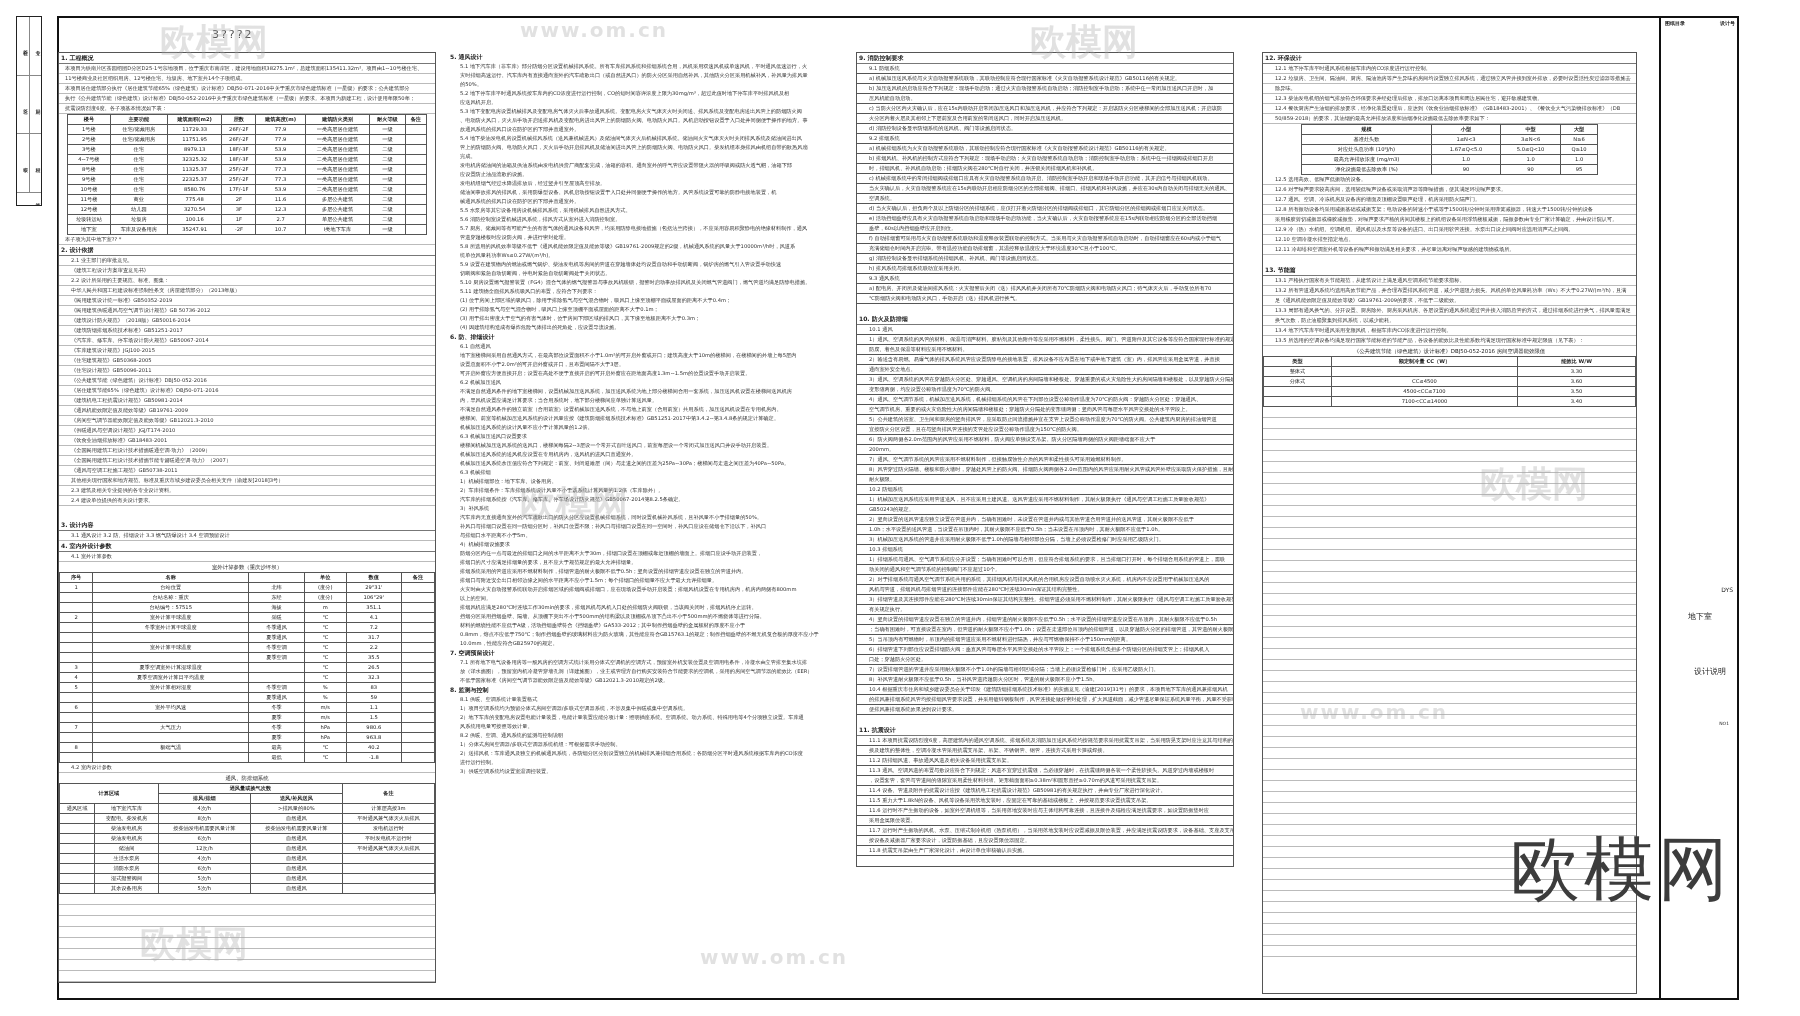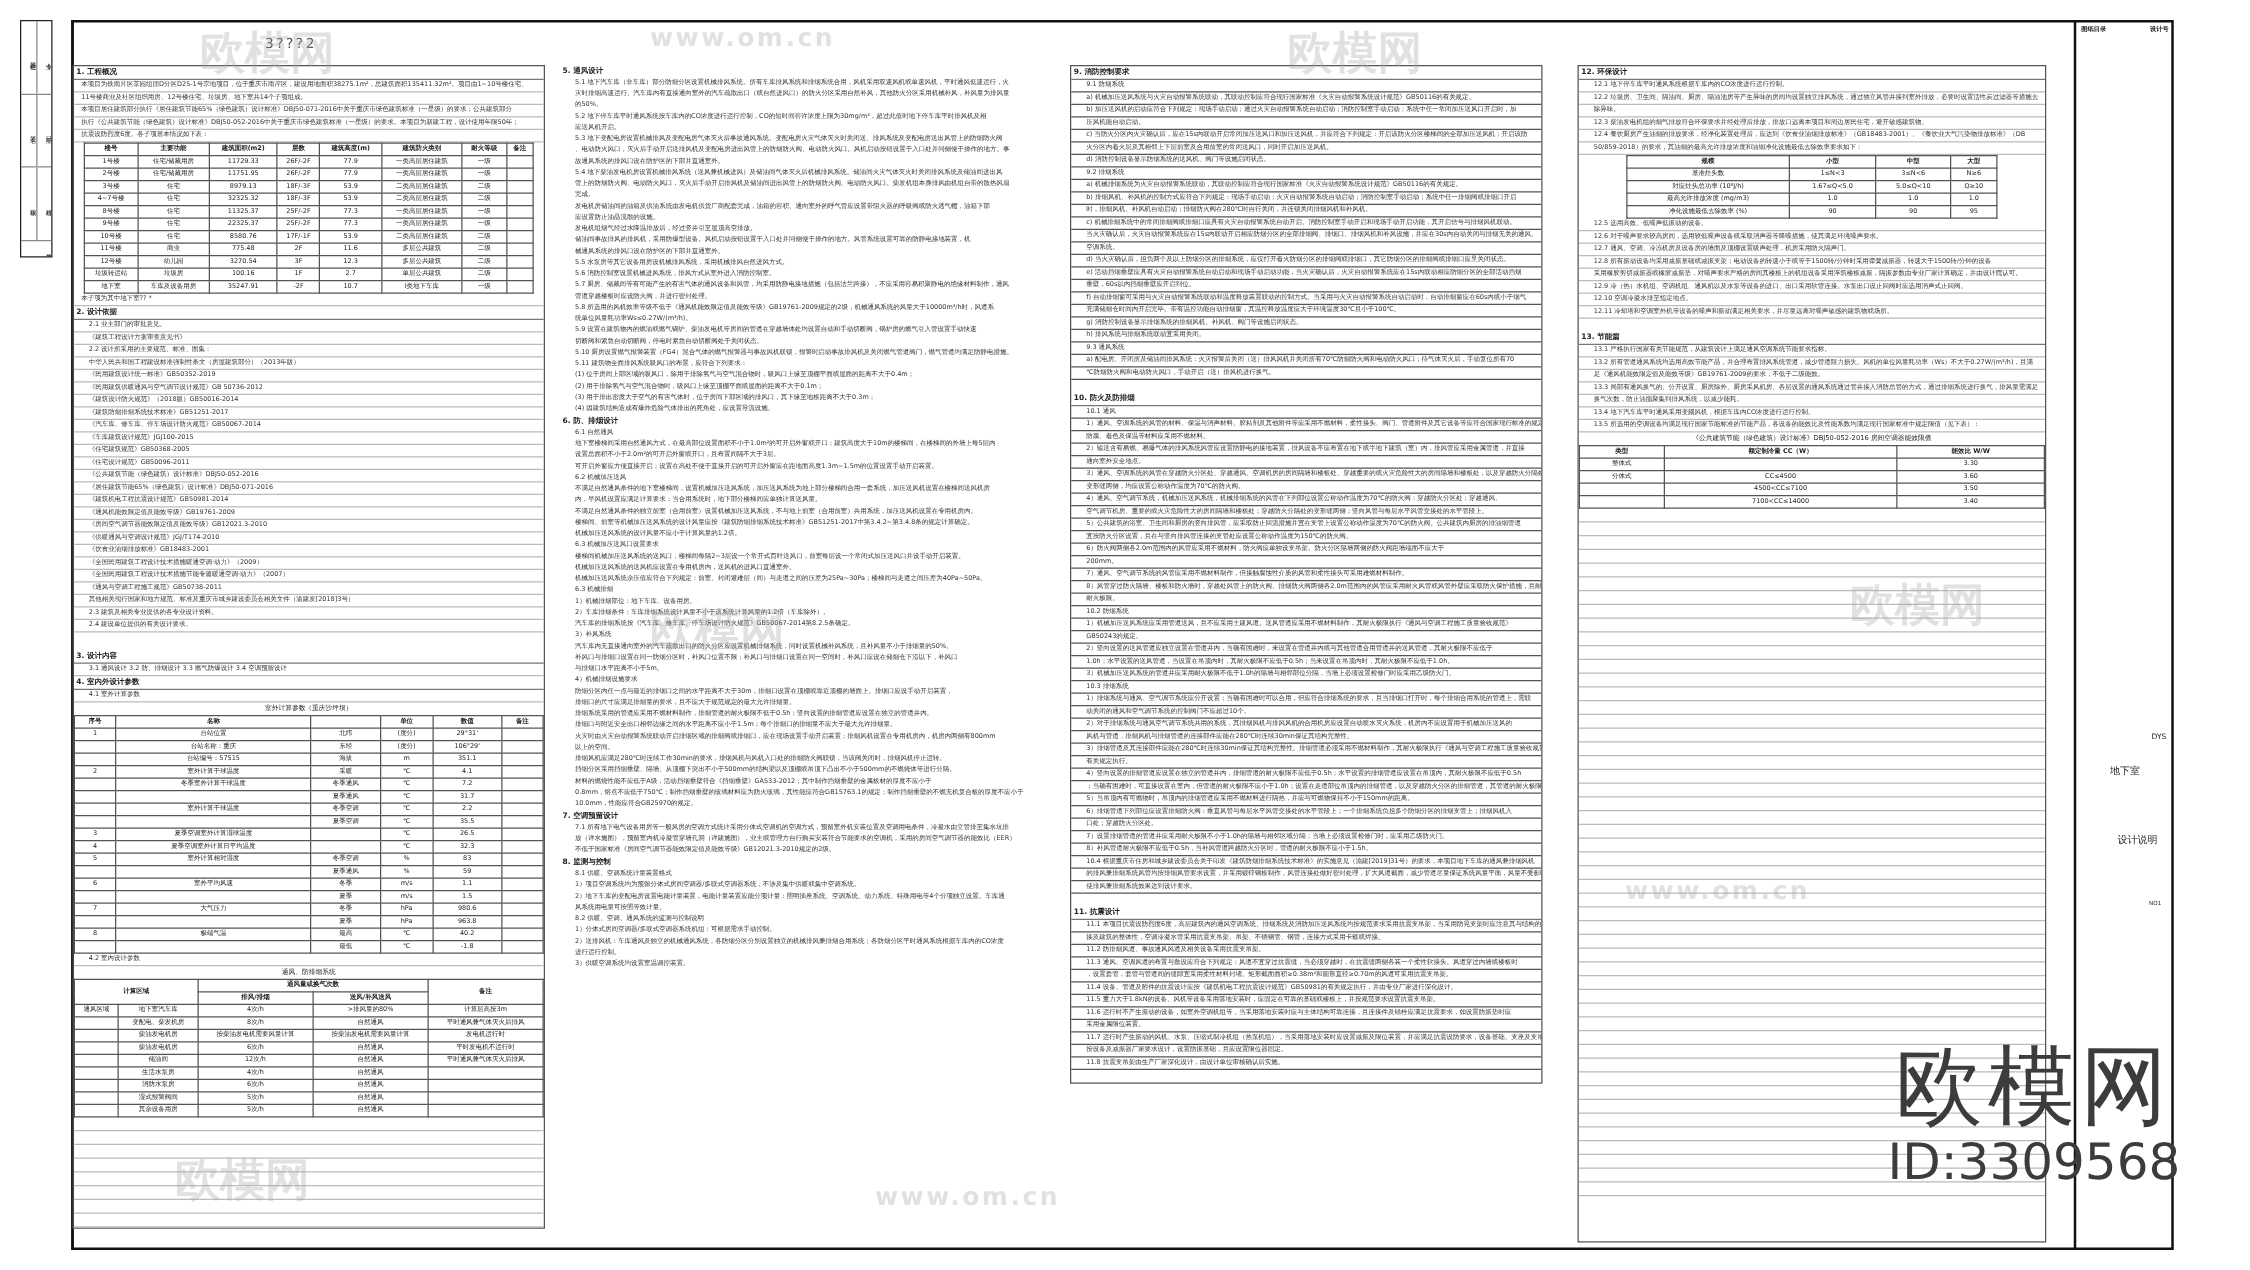--- a/index.html
+++ b/index.html
@@ -840,14 +840,13 @@
 <div class="watermark" style="left:1030px;top:18px;font-size:36px;">欧模网</div>
 <div class="watermark" style="left:520px;top:480px;font-size:36px;">欧模网</div>
 <div class="watermark" style="left:1480px;top:460px;font-size:36px;">欧模网</div>
 <div class="watermark" style="left:140px;top:920px;font-size:36px;">欧模网</div>
 <div class="watermark wm-url" style="left:520px;top:18px;font-size:20px;">www.om.cn</div>
 <div class="watermark wm-url" style="left:700px;top:945px;font-size:20px;">www.om.cn</div>
 <div class="watermark wm-url" style="left:1300px;top:700px;font-size:20px;">www.om.cn</div>
 
 <div class="brand">
   <div class="brand-name">欧模网</div>
-  <div class="brand-id">ID:3309568</div>
 </div>
 
 </body></html>

